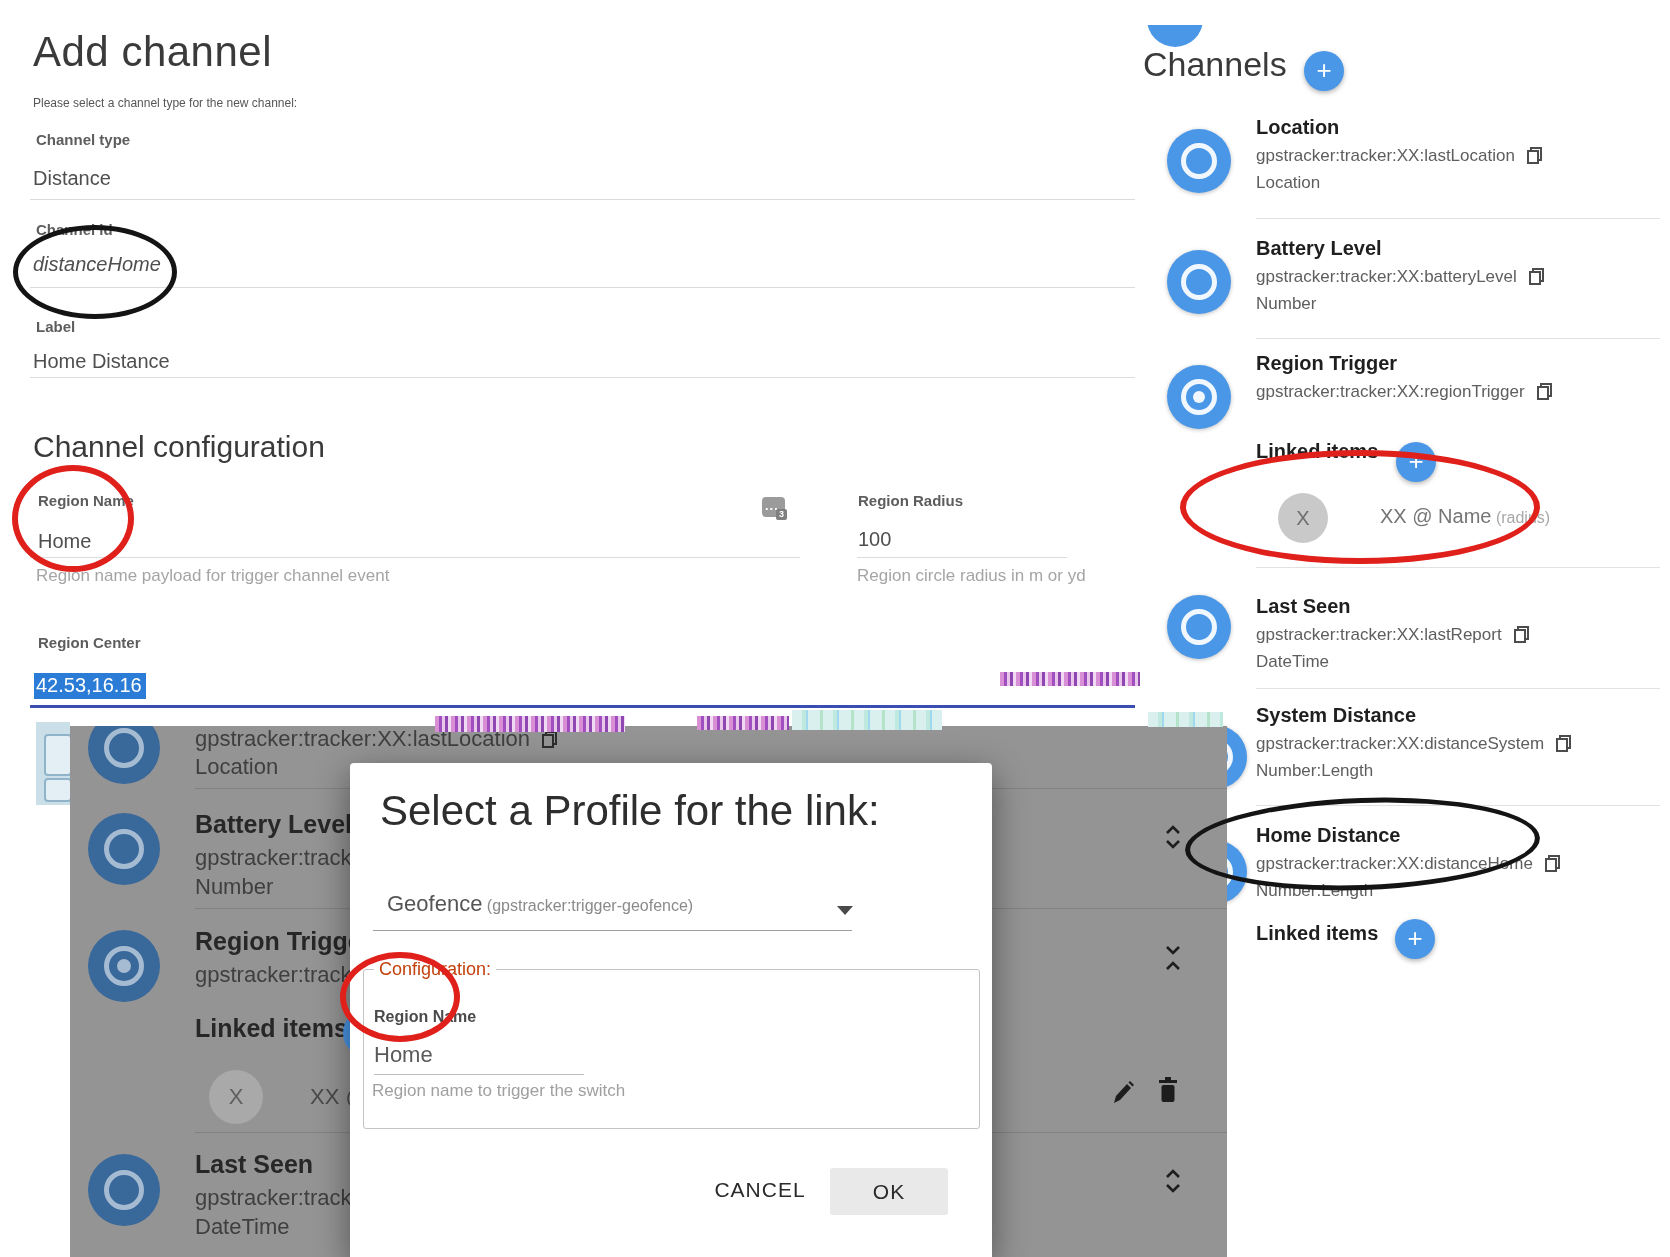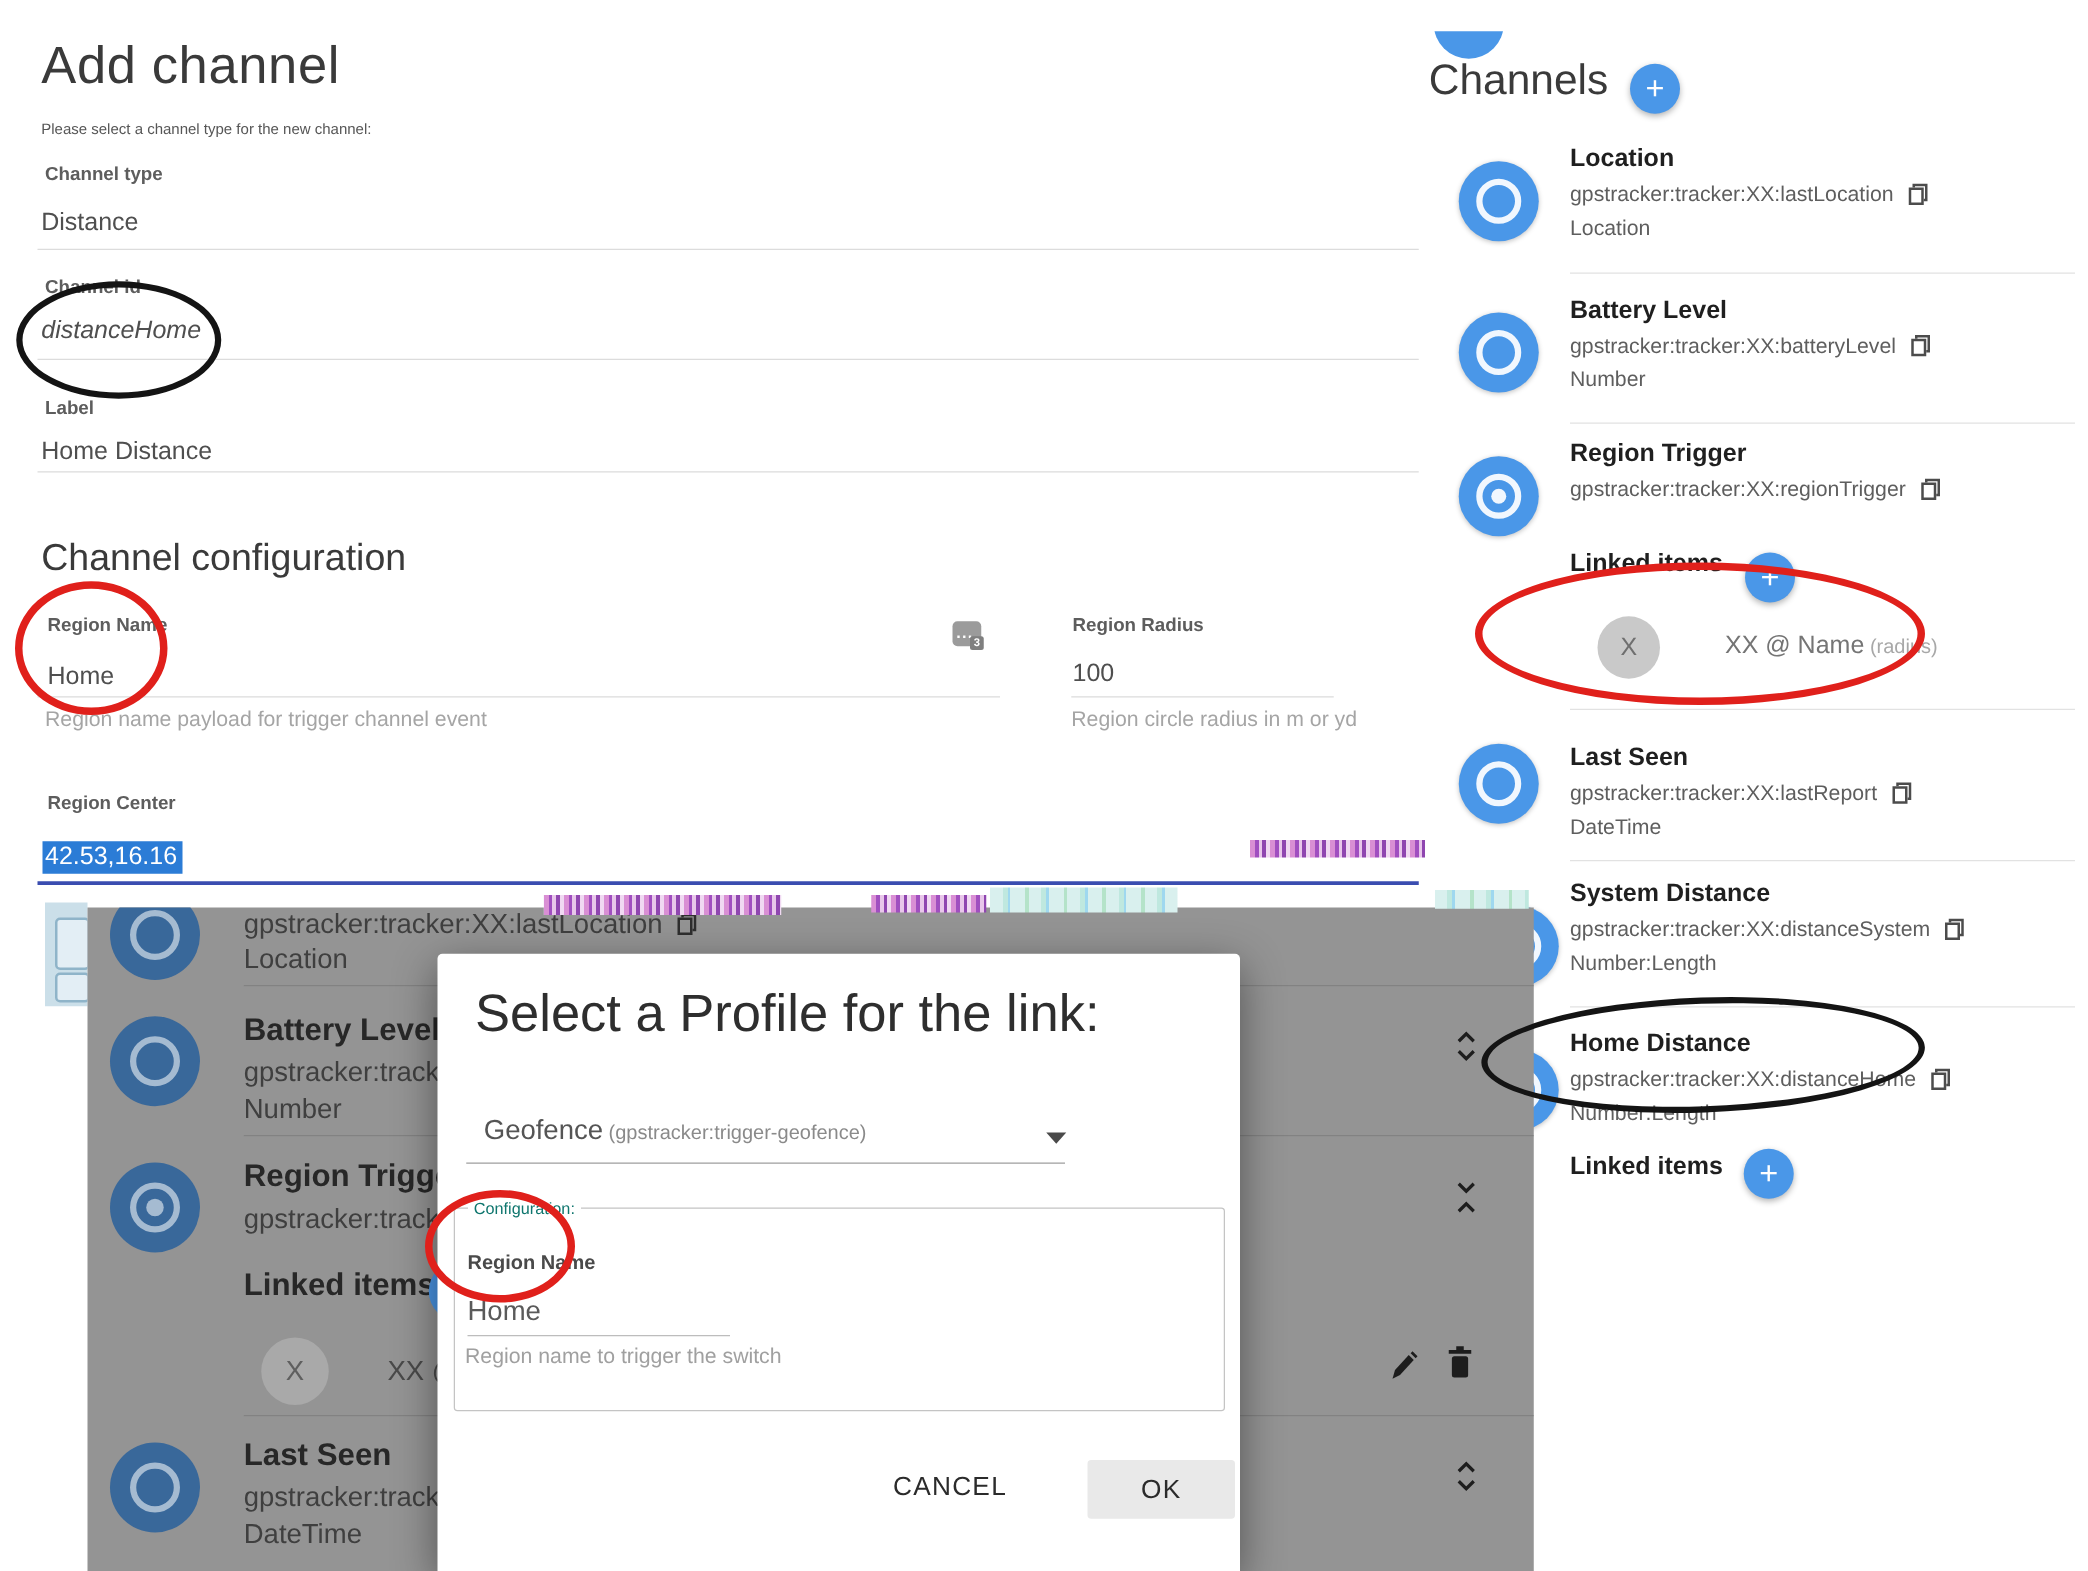--- a/index.html
+++ b/index.html
@@ -61,27 +61,27 @@
   .noise-pink{background:repeating-linear-gradient(90deg,#d98fd4 0 4px,#a04fc0 4px 7px,#e8c7ea 7px 10px,#8f46b0 10px 13px,#f0d9f2 13px 16px);}
   .noise-cyan{background:repeating-linear-gradient(90deg,#d9f0ee 0 10px,#bfe8df 10px 14px,#9fd8ef 14px 16px,#d9f0ee 16px 28px,#b4e3c9 28px 31px);}
   
   #dialog{left:350px;top:763px;width:642px;height:494px;background:#fff;border-radius:4px 4px 0 0;
           box-shadow:0 10px 35px rgba(0,0,0,.45);}
   .dlg-title{font-size:42px;font-weight:300;color:#2e2e2e;}
   .dlg-sel-val{font-size:22px;color:#555;margin-left:14px;}
   .dlg-sel-detail{font-size:16px;color:#8a8a8a;}
   .caret{width:0;height:0;border-left:8px solid transparent;border-right:8px solid transparent;border-top:9px solid #4a4a4a;}
   .dlg-fieldset{position:absolute;left:13px;top:196px;width:595px;height:156px;border:1px solid #c4c4c4;border-radius:3px;margin:0;padding:6px 10px;}
-  .dlg-fieldset legend{font-size:13px;color:#0f766e;padding:0 5px;}
+  .dlg-fieldset legend{font-size:18px;color:#c2410c;padding:0 5px;}
   .dlg-flabel{font-size:16px;font-weight:bold;color:#4a4a4a;}
   .dlg-fvalue{font-size:22px;color:#5a5a5a;}
   .dlg-underline{height:1px;background:#bdbdbd;}
   .dlg-helper{font-size:17px;color:#a0a0a0;}
   .btn-text{font-size:21px;color:#2b2b2b;letter-spacing:1px;background:transparent;border:none;font-family:inherit;}
-  .btn-ok{font-size:21px;color:#2b2b2b;letter-spacing:1px;background:#e9e9e9;border:none;border-radius:3px;font-family:inherit;margin-left:40px;}
+  .btn-ok{font-size:21px;color:#2b2b2b;letter-spacing:1px;background:#e9e9e9;border:none;border-radius:3px;font-family:inherit;}
   
   .ellipse{border-radius:50%;pointer-events:none;background:transparent;}
   .ell-black{border:5px solid #141414;}
   .ell-red{border:6px solid #e0201b;}
   svg{display:block;}
 </style>
 </head>
 <body>
 
 <div id="stage">

